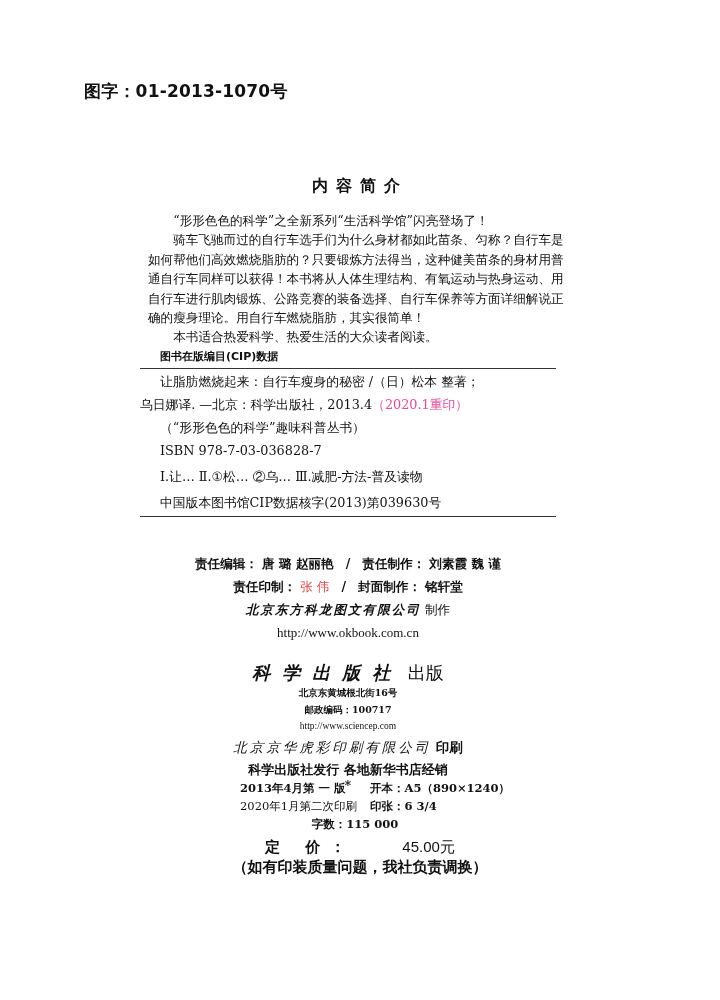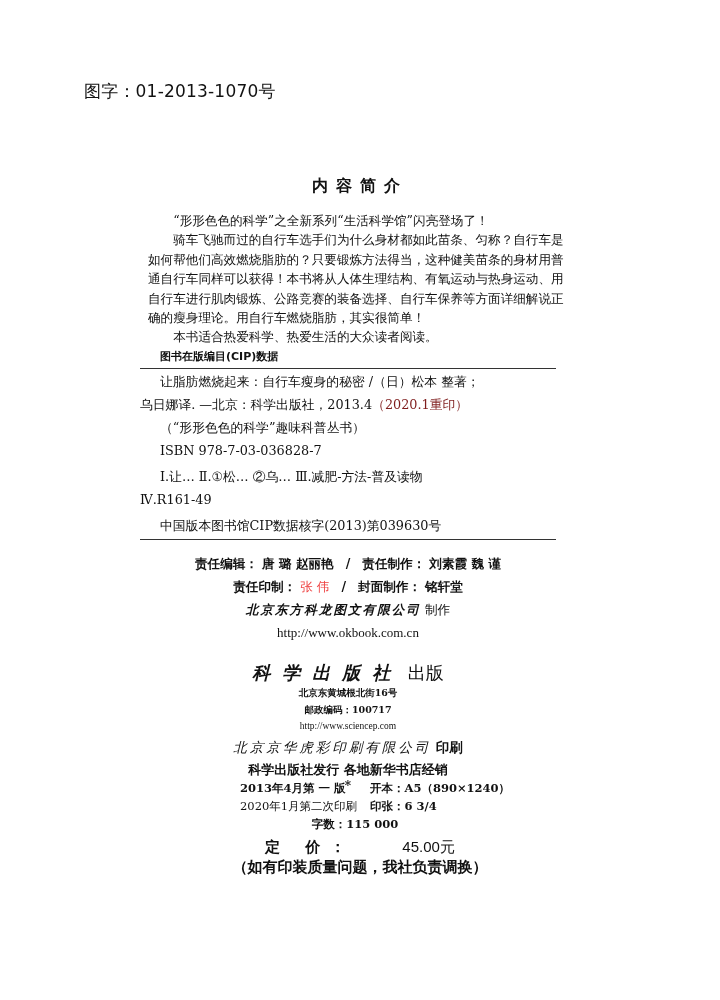--- a/index.html
+++ b/index.html
@@ -13,21 +13,21 @@
       position: relative;
       overflow: hidden;
       color: #111111;
       font-family: "DejaVu Serif", "Liberation Serif", serif;
     }
     .abs { position: absolute; white-space: nowrap; }
 
     .book-no {
       left: 84px; top: 80px;
       font-family: "DejaVu Sans", "Liberation Sans", sans-serif;
-      font-weight: normal;
+      font-weight: bold;
       font-size: 17px;
       letter-spacing: 0.2px;
     }
 
     .summary-title {
       left: 0; width: 720px; top: 176px;
       text-align: center;
       font-family: "DejaVu Sans", "Liberation Sans", sans-serif;
       font-weight: bold;
       font-size: 16px;
@@ -59,21 +59,21 @@
       width: 416px;
     }
     .cip-lines {
       font-size: 12.8px;
       line-height: 23px;
       margin-top: 1px;
     }
     .cip-line { padding-left: 20px; height: 23px; white-space: nowrap; }
     .cip-line.flush { padding-left: 0; }
     .cip-line.gap { margin-top: 3px; }
-    .reprint { font-weight: normal; color: #7f1d1d; }
+    .reprint { font-weight: normal; color: #ec4899; }
     .bold { font-weight: bold; }
 
     .credits {
       left: 140px; top: 552px; width: 416px;
       font-size: 12.6px;
       line-height: 23px;
     }
     .credit-line { text-align: center; white-space: nowrap; }
     .credit-label { font-weight: bold; }
     .credit-sep { margin: 0 8px; font-weight: bold; }
@@ -137,21 +137,20 @@
   <div class="cip-heading">图书在版编目(CIP)数据</div>
   <div class="rule"></div>
   <div class="cip-lines">
     <div class="cip-line">让脂肪燃烧起来：自行车瘦身的秘密 /（日）松本 整著；</div>
     <div class="cip-line flush">
       <span>乌日娜译. —北京：科学出版社，2013.4</span><span class="reprint">（2020.1重印）</span>
     </div>
     <div class="cip-line">（“形形色色的科学”趣味科普丛书）</div>
     <div class="cip-line">ISBN 978-7-03-036828-7</div>
     <div class="cip-line gap">Ⅰ.让…  Ⅱ.①松…  ②乌…  Ⅲ.减肥-方法-普及读物</div>
-    <div class="cip-line flush">Ⅳ.R161-49</div>
     <div class="cip-line gap">中国版本图书馆CIP数据核字(2013)第039630号</div>
   </div>
   <div class="rule" style="margin-top:2px"></div>
 </div>
 
 <div class="abs credits">
   <div class="credit-line">
     <span class="credit-label">责任编辑：</span>
     <span class="bold">唐  璐  赵丽艳</span>
     <span class="credit-sep">/</span>

